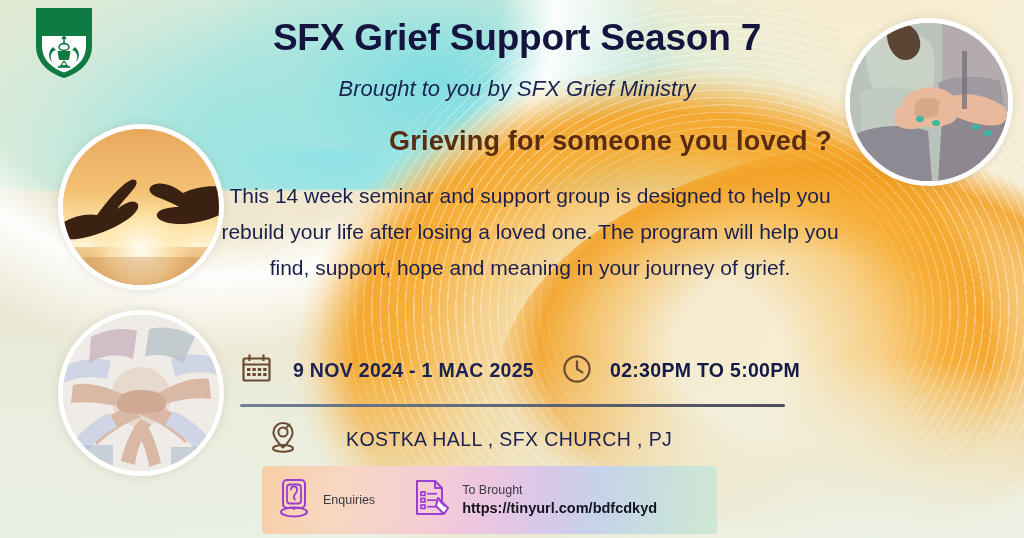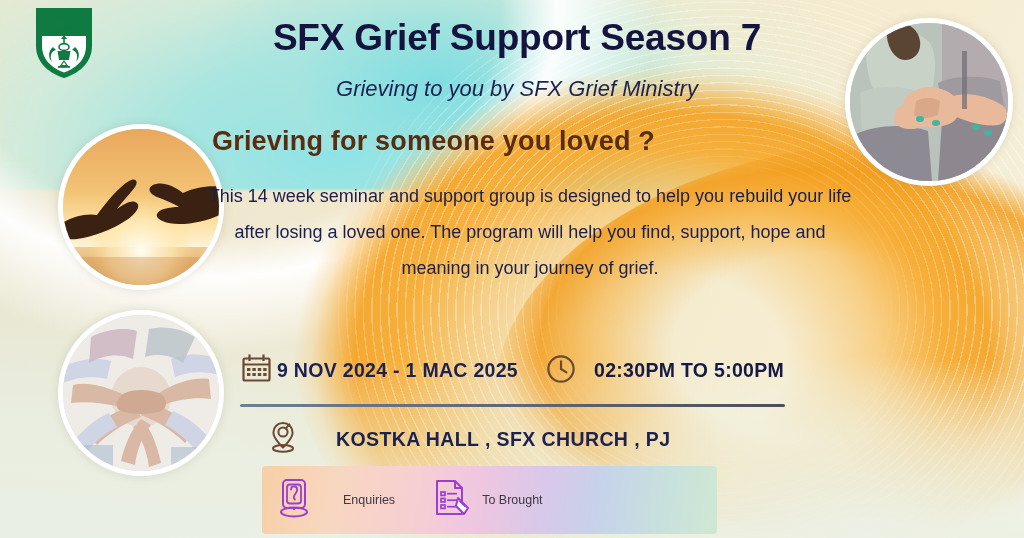--- a/index.html
+++ b/index.html
@@ -88,62 +88,62 @@
     font-size:37px;font-weight:bold;color:#14143f;
     letter-spacing:-0.2px;
   }
   .subtitle{
     position:absolute;left:232px;top:76px;width:570px;
     text-align:center;
     font-size:22px;font-style:italic;color:#1b2350;
   }
   .question{
     position:absolute;left:212px;top:126px;width:620px;
-    text-align:left;
+    text-align:right;
     font-size:27px;font-weight:bold;color:#5a2c10;
     letter-spacing:.2px;
   }
   .body-text{
     position:absolute;left:206px;top:178px;width:648px;
     text-align:center;
-    font-size:18px;line-height:36px;color:#1b1f4d;
+    font-size:21px;line-height:36px;color:#1b1f4d;
   }
   
   .row-when{position:absolute;left:240px;top:352px;display:flex;align-items:center;}
   .ico{flex:0 0 auto;display:block;}
   .when-date{
     font-size:19.5px;font-weight:bold;color:#1b2150;
-    margin-left:4px;letter-spacing:.3px;white-space:nowrap;
+    margin-left:20px;letter-spacing:.3px;white-space:nowrap;
   }
   .when-time{
     font-size:19.5px;font-weight:bold;color:#141a46;
     margin-left:17px;letter-spacing:.3px;white-space:nowrap;
   }
   .clock-wrap{margin-left:27px;display:flex;align-items:center;}
   .divider{
     position:absolute;left:240px;top:404px;width:545px;height:3px;
     background:linear-gradient(to right,#6f7f93,#5d6475 55%,#4d4f58);
     border-radius:2px;
   }
   .row-where{position:absolute;left:268px;top:420px;display:flex;align-items:center;}
   .where-text{
-    font-size:19.5px;font-weight:bold;color:#1b2150;
-    margin-left:38px;letter-spacing:.4px;white-space:nowrap;
+    font-size:19.5px;font-weight:normal;color:#1b2150;
+    margin-left:48px;letter-spacing:.4px;white-space:nowrap;
   }
   
   .contact-bar{
     position:absolute;left:262px;top:466px;width:455px;height:68px;
     border-radius:4px;
     background:linear-gradient(100deg,
       #f7cfa6 0%, #f8d7c0 16%, #f6cfd2 34%, #eec6e0 48%,
       #d8c8ea 62%, #c6d3ea 74%, #c8e0dd 87%, #cfe8d4 100%);
     display:flex;align-items:center;
   }
   .cb-item{display:flex;align-items:center;}
-  .cb-enq{margin-left:14px;gap:20px;}
+  .cb-enq{margin-left:14px;}
   .cb-reg{margin-left:36px;}
   .cb-txt{margin-left:11px;line-height:1.32;}
   .cb-head{font-size:12.5px;color:#3a3a42;}
   .cb-strong{font-size:14.5px;font-weight:bold;color:#151520;white-space:nowrap;}
   .cb-name{display:inline-block;min-width:62px;}
 </style>
 </head>
 <body>
 
 <div id="poster">
@@ -263,21 +263,21 @@
         <ellipse cx="70" cy="96" rx="4" ry="3"></ellipse>
         <ellipse cx="86" cy="100" rx="4" ry="3"></ellipse>
         <ellipse cx="126" cy="104" rx="4" ry="3"></ellipse>
         <ellipse cx="138" cy="110" rx="4" ry="3"></ellipse>
       </g>
       <rect x="112" y="28" width="5" height="58" fill="#6d6b74" opacity=".7"></rect>
     </svg>
   </div>
 
   <div class="title">SFX Grief Support  Season 7</div>
-  <div class="subtitle">Grieving to you by SFX Grief Ministry</div>
+  <div class="subtitle">Brought to you by SFX Grief Ministry</div>
   <div class="question">Grieving for someone you loved ?</div>
   <div class="body-text">This 14 week seminar and support group is designed to help you rebuild your life after losing a loved one. The program will help you find, support, hope and meaning in your journey of grief.</div>
 
   <div class="row-when">
     <span class="ico">
       <svg width="33" height="33" viewBox="0 0 33 33">
         <rect x="3.5" y="6.5" width="26" height="22" rx="1.5" fill="none" stroke="#6b4a33" stroke-width="2.2"></rect>
         <line x1="3.5" y1="12.5" x2="29.5" y2="12.5" stroke="#6b4a33" stroke-width="2"></line>
         <line x1="9.5" y1="2.5" x2="9.5" y2="9" stroke="#6b4a33" stroke-width="2.2"></line>
         <line x1="23.5" y1="2.5" x2="23.5" y2="9" stroke="#6b4a33" stroke-width="2.2"></line>
@@ -349,18 +349,19 @@
               <line x1="16" y1="23.2" x2="26" y2="23.2"></line>
             <rect x="10" y="28" width="4" height="3.4"></rect>
               <line x1="16" y1="29.7" x2="26" y2="29.7"></line>
           </g>
           <path d="M27 21 L37 31 L33 37 L25 29 Z" fill="#ffffff" stroke="#9b3fd4" stroke-width="2" stroke-linejoin="round"></path>
           <line x1="28.5" y1="24" x2="34" y2="29.5" stroke="#9b3fd4" stroke-width="1.6"></line>
         </svg>
       </span>
       <div class="cb-txt">
         <div class="cb-head">To Brought</div>
+        <div class="cb-strong">https://tinyurl.com/bdfcdkyd</div>
       </div>
     </div>
 
   </div>
 
 </div>
 
 </body></html>

